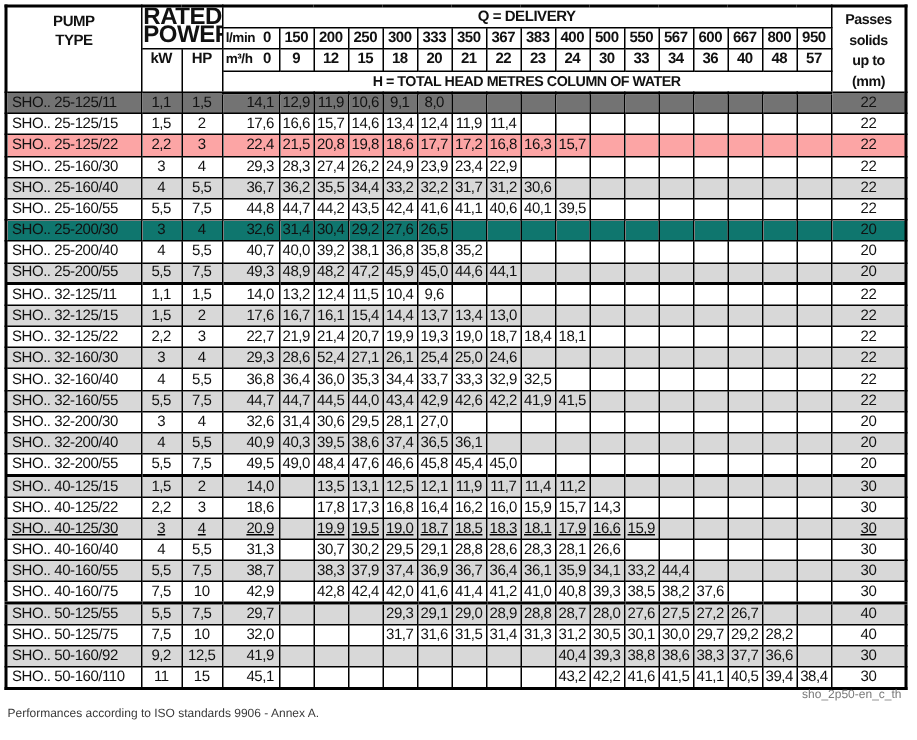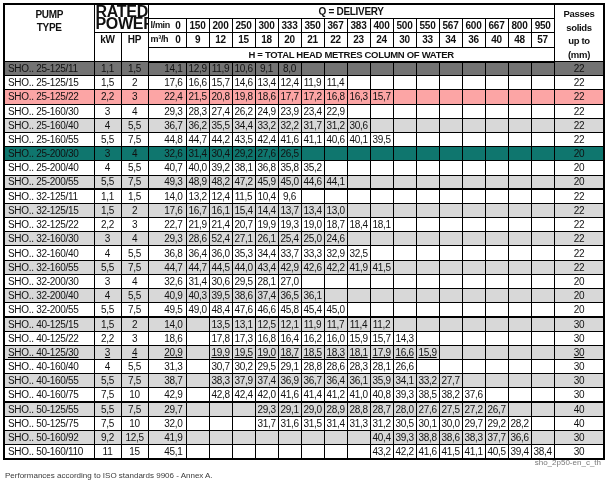--- a/index.html
+++ b/index.html
@@ -643,21 +643,21 @@
           <td class="q">38,3</td>
           <td class="q">37,9</td>
           <td class="q">37,4</td>
           <td class="q">36,9</td>
           <td class="q">36,7</td>
           <td class="q">36,4</td>
           <td class="q">36,1</td>
           <td class="q">35,9</td>
           <td class="q">34,1</td>
           <td class="q">33,2</td>
-          <td class="q">27,7</td>
+          <td class="q">44,4</td>
           <td class="q"></td>
           <td class="q"></td>
           <td class="q"></td>
           <td class="q"></td>
           <td class="passes">30</td>
         </tr>
         <tr>
           <td class="pump">SHO.. 40-160/75</td>
           <td class="kw">7,5</td>
           <td class="hp">10</td>

